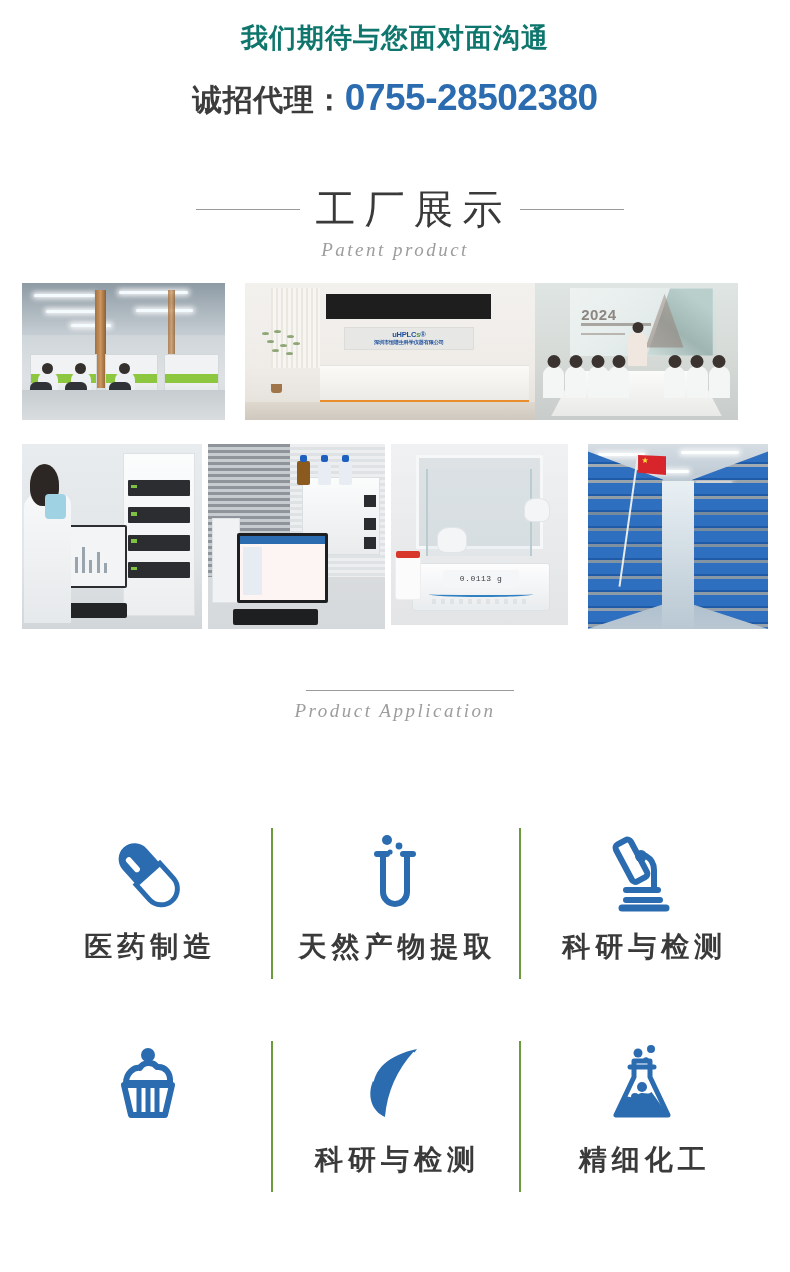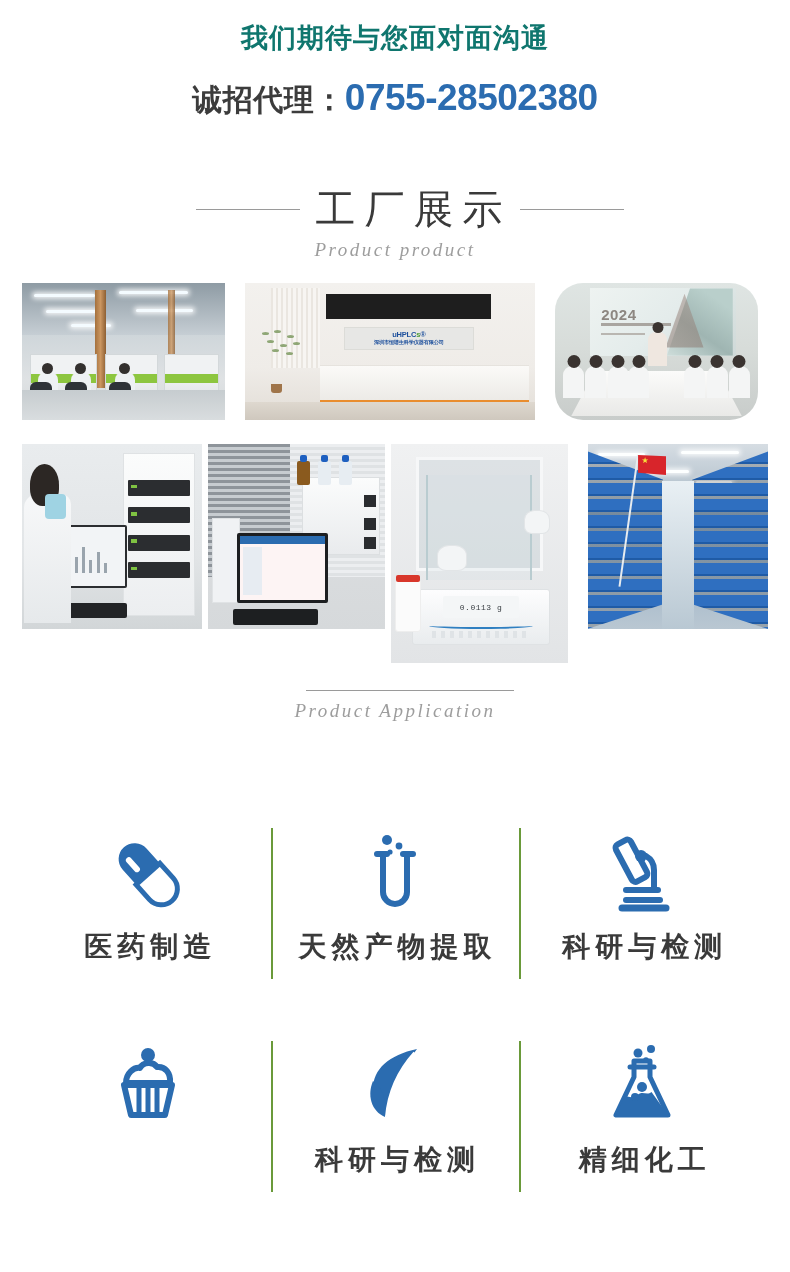--- a/index.html
+++ b/index.html
@@ -135,21 +135,21 @@
   .p-rec .pot {
     position:absolute; left:9%; bottom:20%; width:11px; height:9px;
     background:#a0754a; border-radius:0 0 3px 3px;
   }
   .p-rec .floor {
     position:absolute; left:0; right:0; bottom:0; height:13%;
     background:linear-gradient(180deg,#ded8cf,#cfc8be);
   }
 
   
-  .p-meet { background:linear-gradient(180deg,#dfe5e3 0%,#d7dcd9 48%,#c8ccca 100%);border-radius:28px; }
+  .p-meet { background:linear-gradient(180deg,#dfe5e3 0%,#d7dcd9 48%,#c8ccca 100%); }
   .p-meet .screen {
     position:absolute; left:17%; top:4%; width:72%; height:49%;
     background:linear-gradient(135deg,#eef3f1 0%,#e4eceb 50%,#cfd9d8 100%);
   }
   .p-meet .screen .tri1 {
     position:absolute; right:2%; top:0; width:45%; height:100%;
     background:linear-gradient(215deg,#b9cfcb 20%,#9fb5b2 60%,#cfdedb 100%);
     clip-path:polygon(35% 0,100% 0,100% 100%,0 100%);
   }
   .p-meet .screen .tri2 {
@@ -363,21 +363,21 @@
       <span>诚招代理：</span><span class="phone">0755-28502380</span>
     </div>
   </div>
 
   <div class="section-title" style="position:absolute; left:0; right:0; top:188px;">
     <div class="title-row">
       <span class="title-rule"></span>
       <span class="title-cn">工厂展示</span>
       <span class="title-rule"></span>
     </div>
-    <div class="title-en">Product product</div>
+    <div class="title-en">Patent product</div>
   </div>
 
   <div class="photos" style="top:283px;">
 
     <div class="prow" style="padding:0 22px; gap:0;">
 
       <div class="ph p-office" style="width:203px;height:137px;margin-right:20px;">
         <div class="ceil"></div>
         <div class="lamp" style="left:6%;top:8%;width:30%;"></div>
         <div class="lamp" style="left:48%;top:6%;width:34%;"></div>
@@ -397,21 +397,21 @@
           </div>
         <div class="person" style="left:46%;">
             <span class="head" style="left:4px;top:-9px;"></span>
           </div>
         <div class="chair" style="left:4%;"></div>
         <div class="chair" style="left:21%;"></div>
         <div class="chair" style="left:43%;"></div>
         <div class="floor"></div>
       </div>
 
-      <div class="ph p-rec" style="width:290px;height:137px;margin-right:20px;">
+      <div class="ph p-rec" style="width:290px;height:137px;">
         <div class="slats"></div>
         <div class="blackbar"></div>
         <div class="signplate">
           <div class="sign-en"><span>u</span><span>HPLC</span><span class="g">s</span><span>®</span></div>
           <div class="sign-cn">深圳市恒谱生科学仪器有限公司</div>
         </div>
         <div class="plant">
           <i style="left:10%;top:6%;"></i>
             <i style="left:30%;top:2%;"></i>
           <i style="left:52%;top:12%;"></i>
@@ -484,21 +484,21 @@
         <div class="bot" style="left:62%;background:#e7edf2;"></div>
         <div class="bot" style="left:74%;background:#e7edf2;"></div>
         <div class="cab"></div>
         <div class="mon">
           <div class="tb"></div>
           <div class="pane"></div>
         </div>
         <div class="kb"></div>
       </div>
 
-      <div class="ph p-bal" style="width:180px;height:219px;margin-right:20px;">
+      <div class="ph p-bal" style="width:180px;height:181px;margin-right:20px;">
         <div class="box"></div>
         <div class="glass"></div>
         <div class="base">
           <div class="disp">0.0113 g</div>
           <div class="swoosh"></div>
           <div class="keys"></div>
         </div>
         <div class="hand" style="left:26%;top:46%;width:30px;height:26px;"></div>
         <div class="hand" style="right:10%;top:30%;width:26px;height:24px;"></div>
         <div class="jar"></div>

